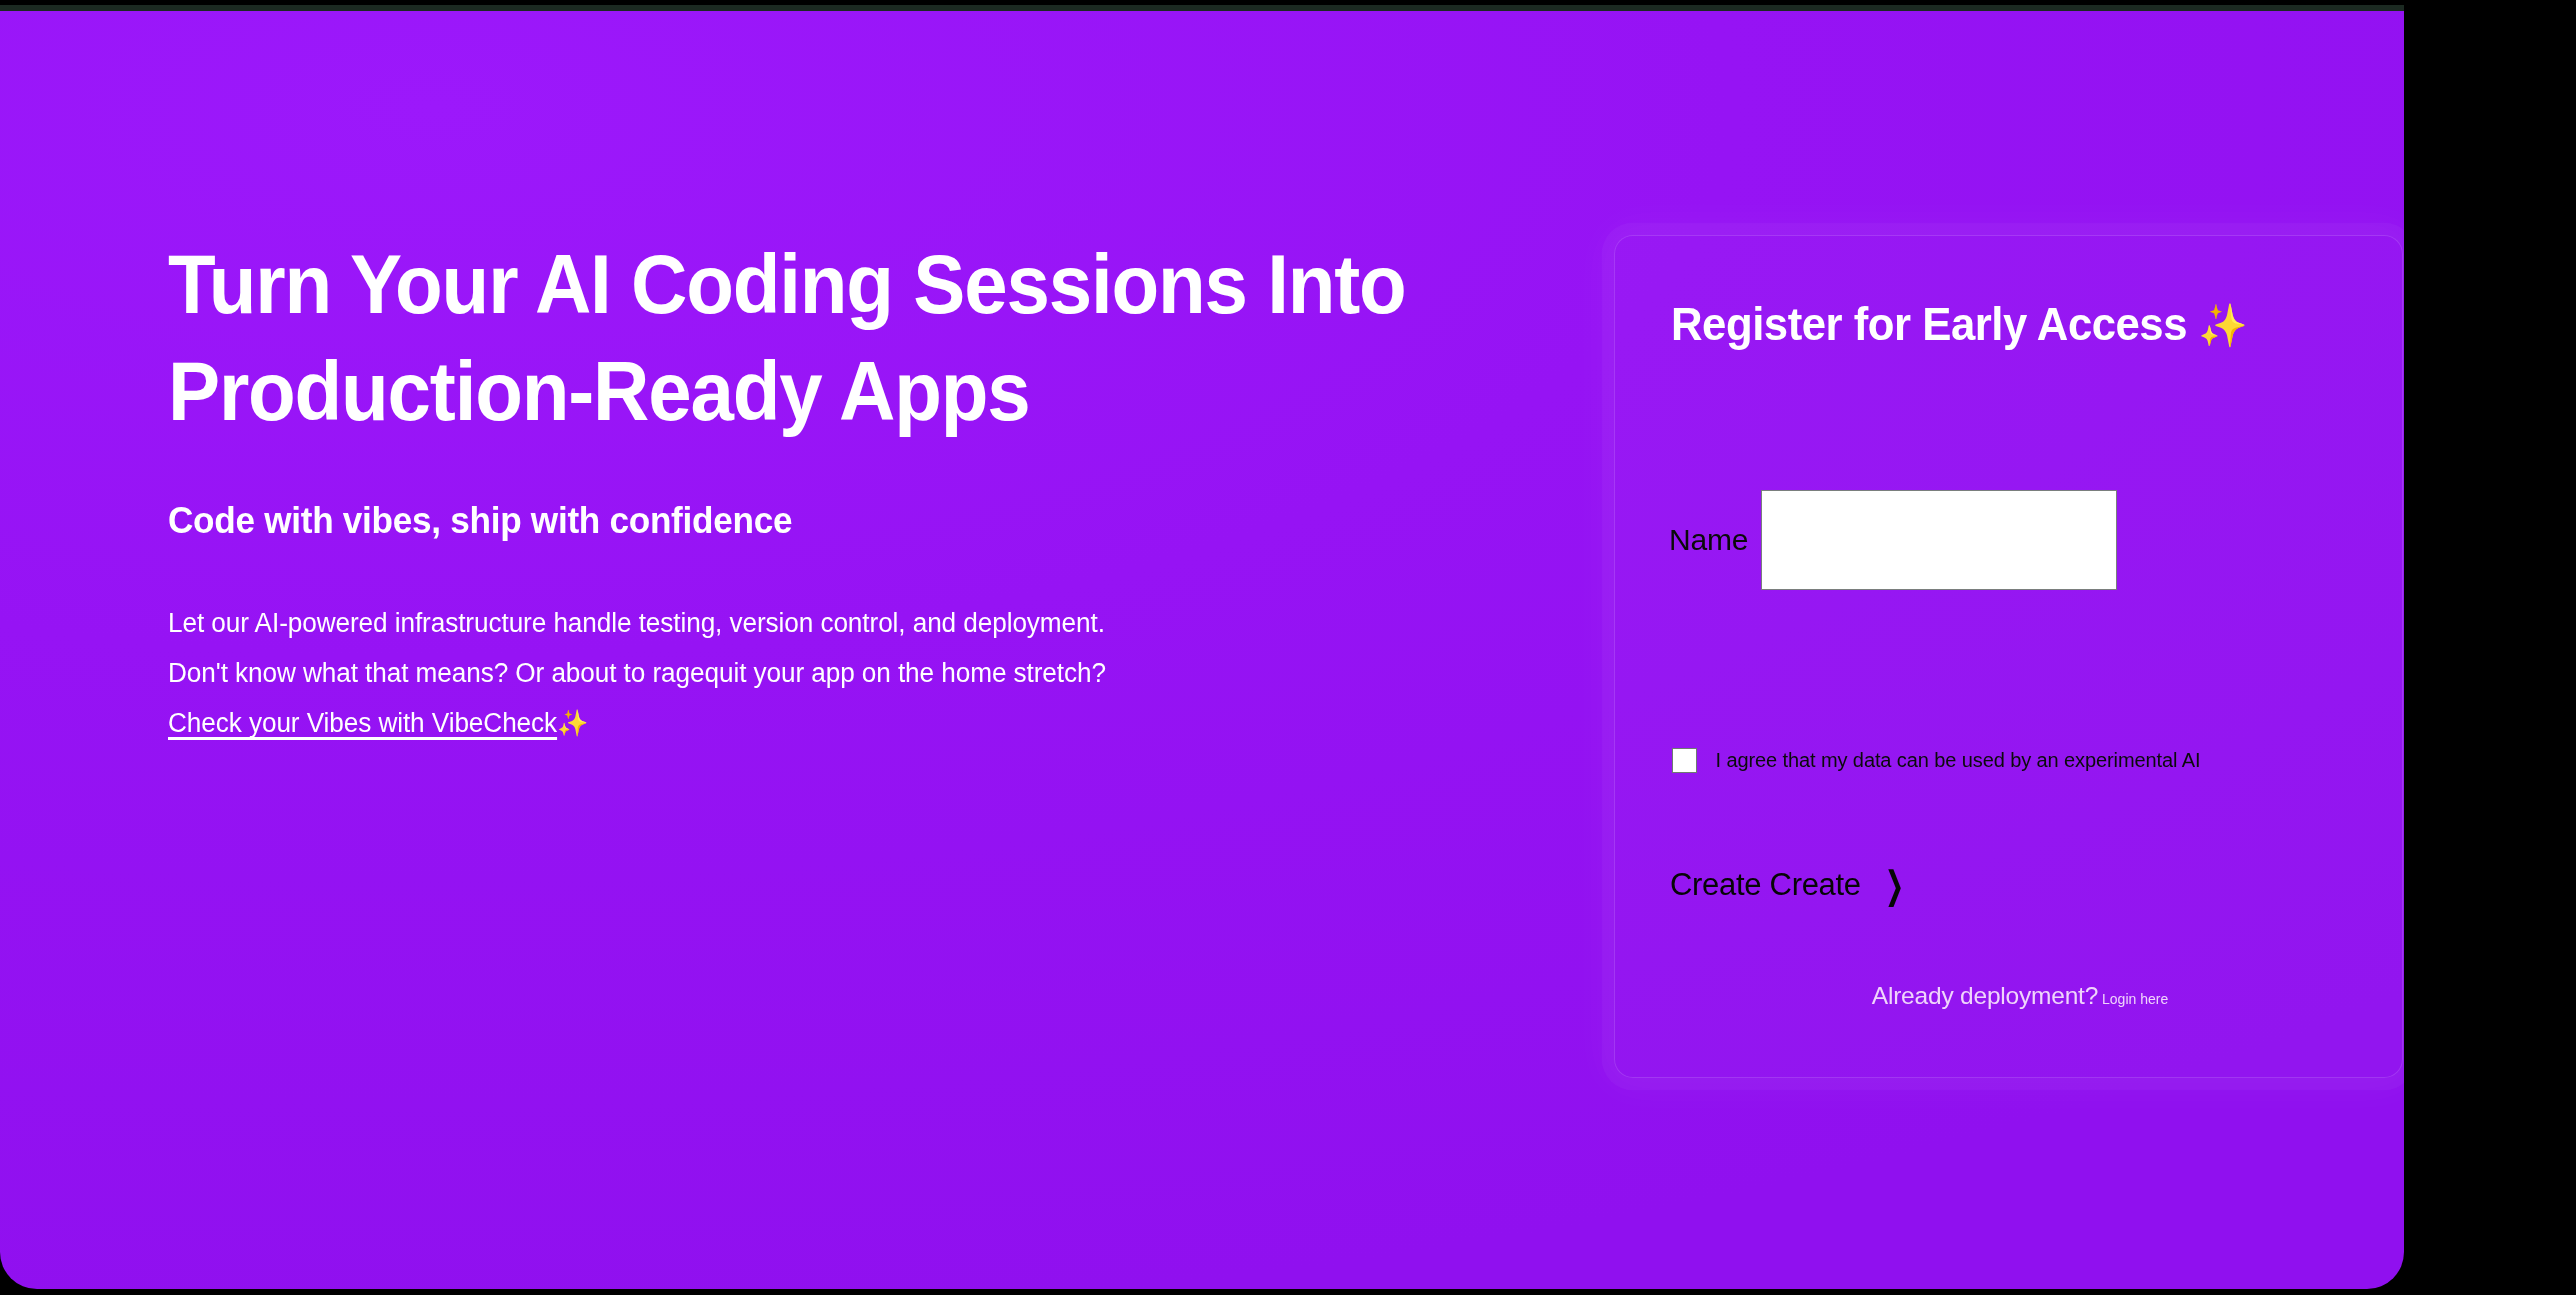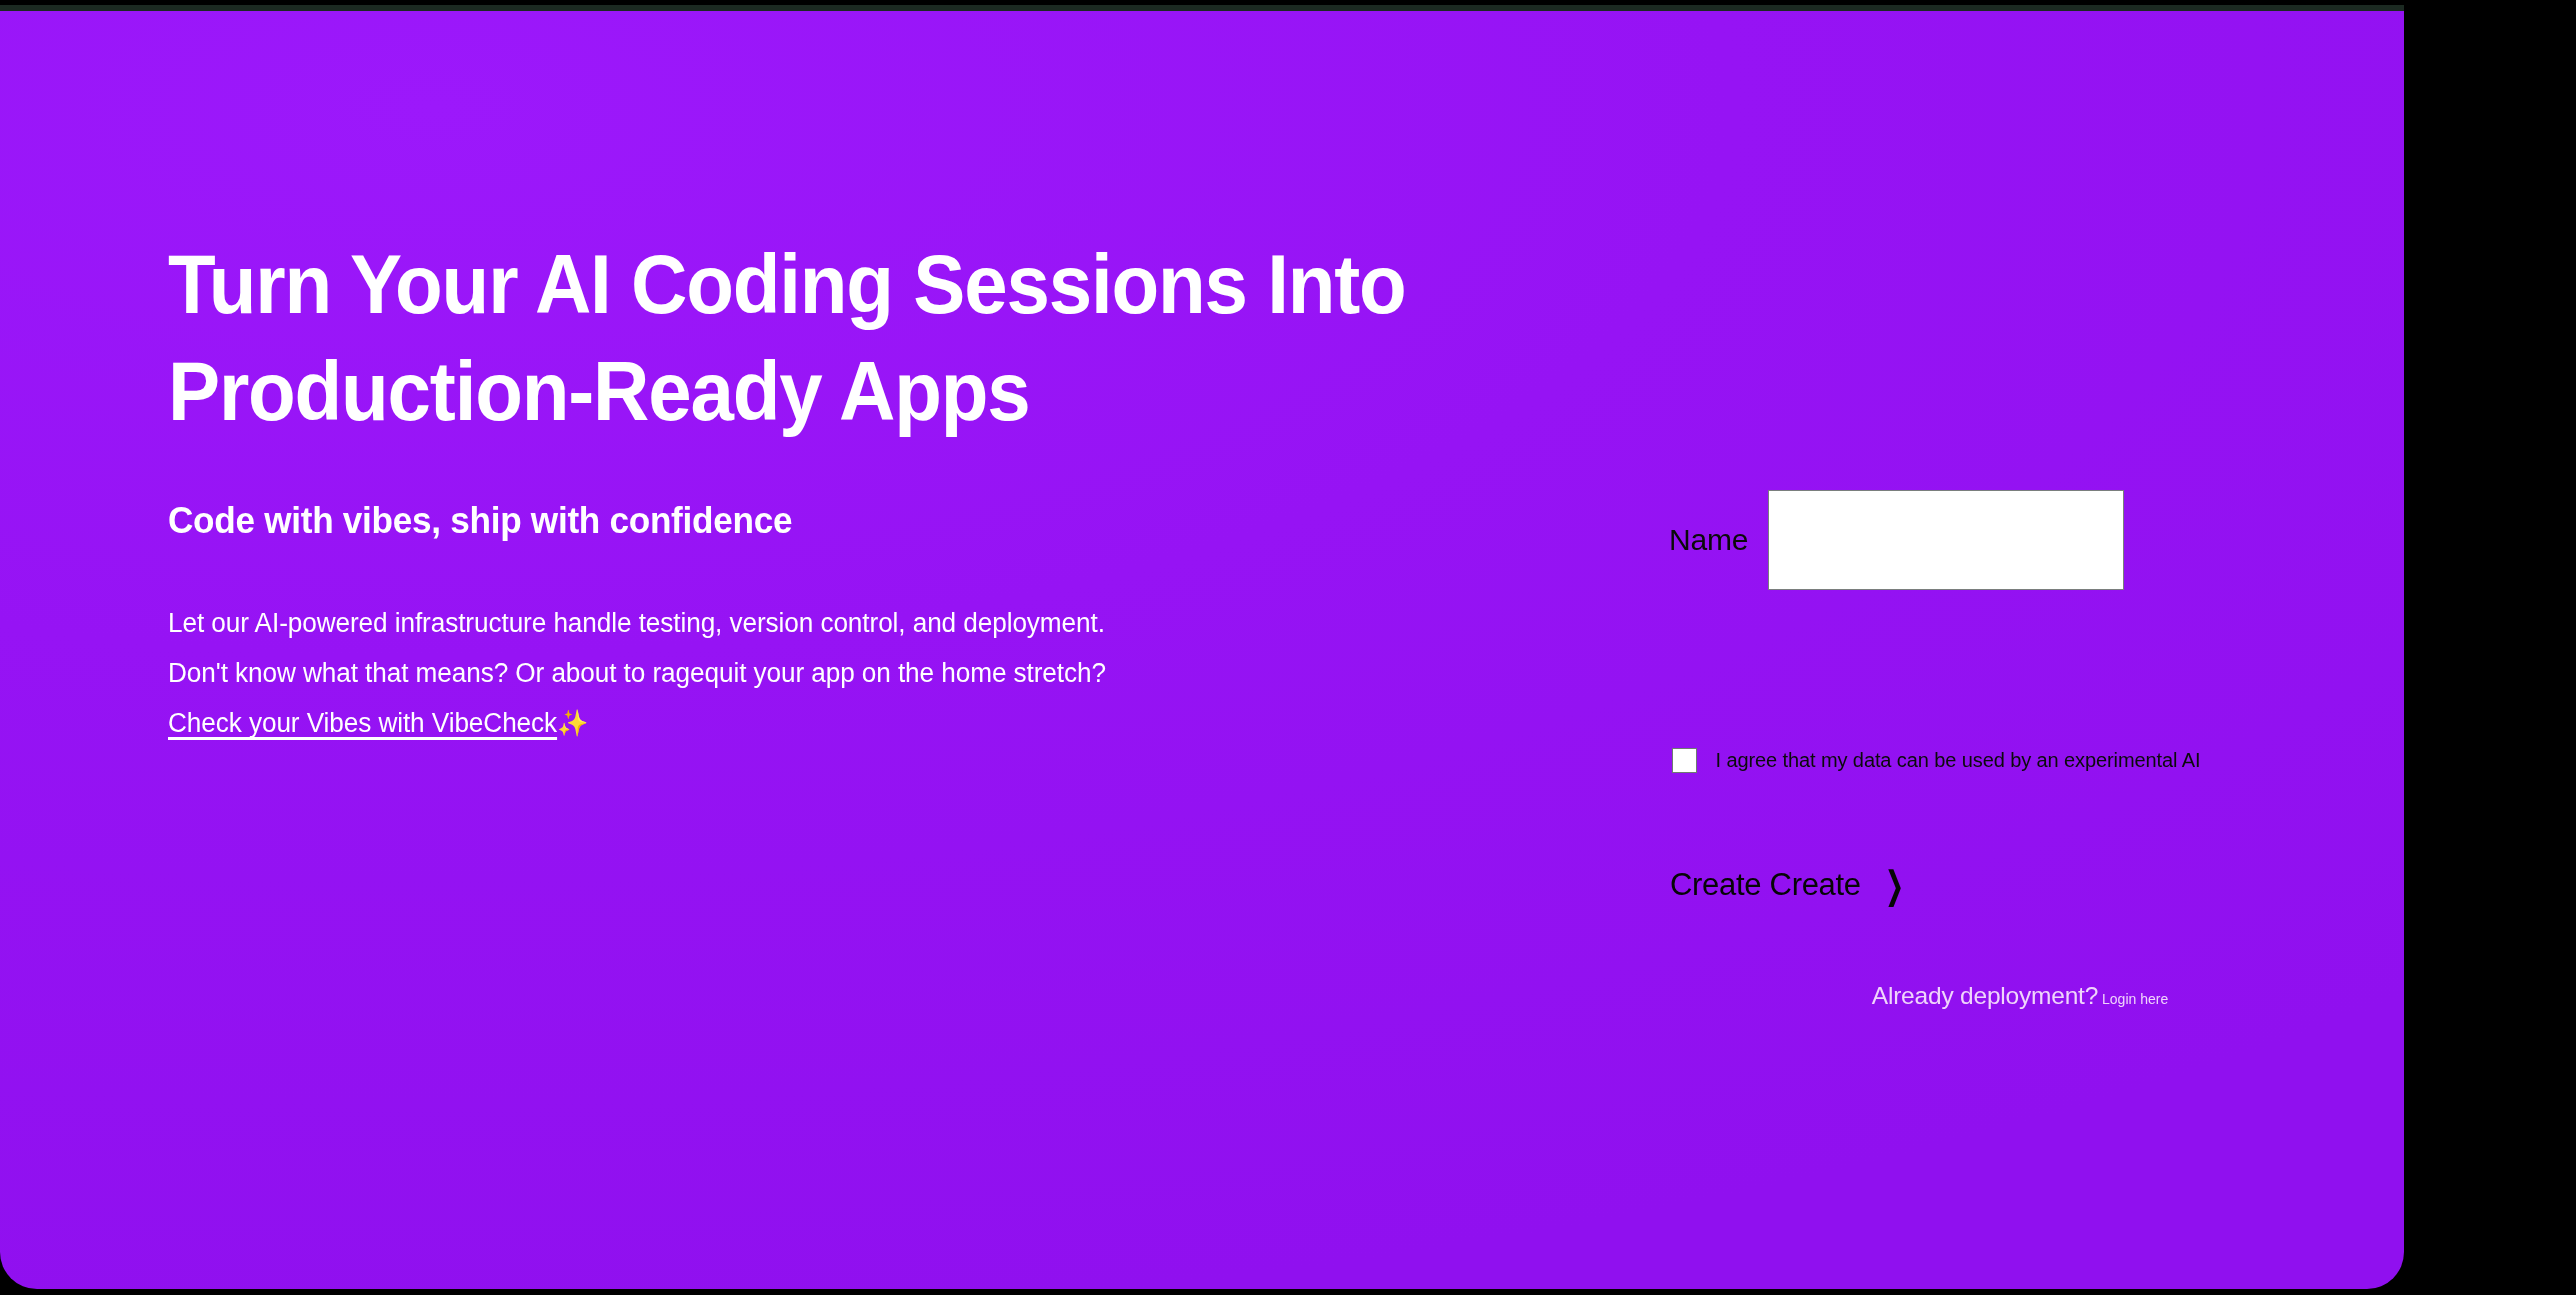--- a/index.html
+++ b/index.html
@@ -131,21 +131,21 @@
   }
   .field-row.name-row  { left: 1669px; top: 485px; }
   .field-row.email-row { left: 1672px; top: 620px; }
 
   .field-label {
     color: #0a0a0a;
     font-size: 30px;
     font-weight: 400;
     line-height: 32px;
     letter-spacing: -0.2px;
-    padding-right: 20px;
+    padding-right: 13px;
     white-space: nowrap;
   }
 
   .text-input {
     width: 356px;
     height: 100px;
     background: #ffffff;
     border: 1.8px solid #7a7f7d;
     border-radius: 0;
     padding: 0 8.8px;
@@ -257,20 +257,23 @@
     <div class="hero-body">
       <span class="line">Let our AI-powered infrastructure handle testing, version control, and deployment.</span>
       <span class="line">Don't know what that means? Or about to ragequit your app on the home stretch?</span>
       <span class="line">
         <a class="vibe-link"><span>Check your Vibes with VibeCheck</span></a><span class="spark">✨</span>
       </span>
     </div>
 
   </section>
 
+  <div class="card">
+    <h2 class="card-title"><span>Register for Early Access</span> <span class="spark">✨</span></h2>
+  </div>
 
   <div class="field-row name-row">
     <span class="field-label">Name</span>
     <input class="text-input" type="text" value="" style="">
   </div>
 
 
   <div class="consent-row">
     <div class="checkbox"></div>
     <span class="consent-text">I agree that my data can be used by an experimental AI</span>

